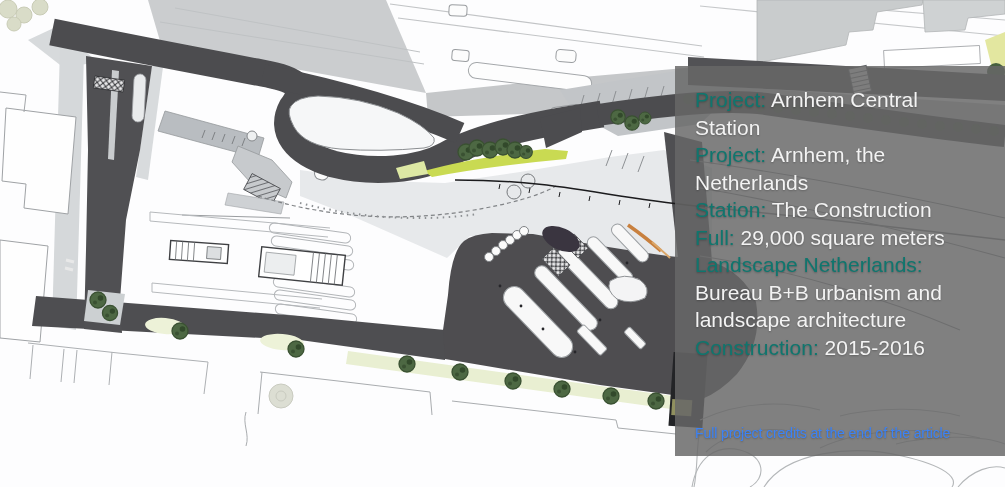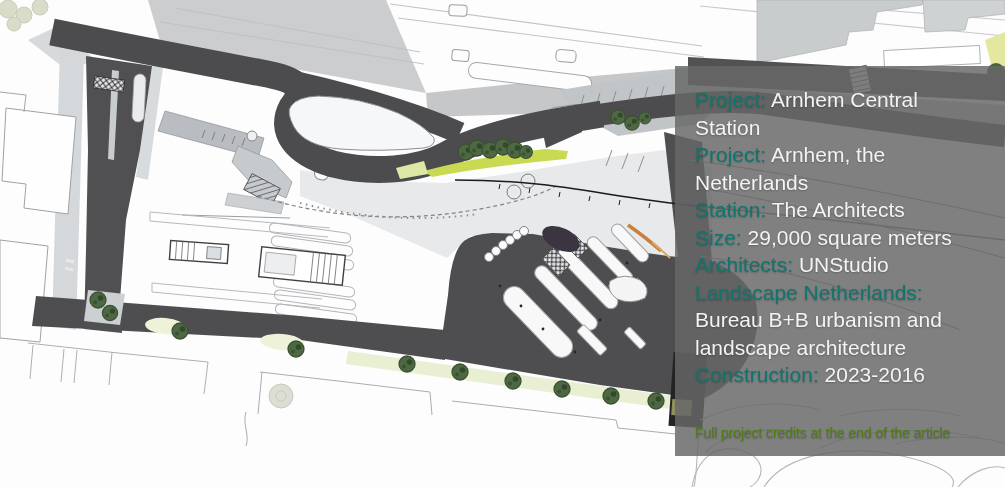--- a/index.html
+++ b/index.html
@@ -5,21 +5,21 @@
   html,body{margin:0;padding:0;background:#fff;}
   .stage{position:relative;width:1005px;height:487px;overflow:hidden;background:#fdfdfe;
          font-family:"Liberation Sans", sans-serif;}
   .plan-svg{position:absolute;left:0;top:0;width:1005px;height:487px;display:block;}
   .overlay{position:absolute;left:675px;top:66px;width:330px;height:390px;box-sizing:border-box;
            background:rgba(104,104,104,0.84);padding:20px 18px 8px 20px;
            display:flex;flex-direction:column;}
   .field{margin:0;font-size:21px;line-height:27.5px;font-weight:400;color:#f3f3f3;
          text-shadow:0 1px 2px rgba(0,0,0,0.25);}
   .field b{font-weight:400;color:#0f766e;}
-  .footnote{margin-top:auto;font-size:14px;line-height:18px;color:#4d7c0f;white-space:nowrap;
+  .footnote{margin-top:auto;font-size:14px;line-height:18px;color:#3b82f6;white-space:nowrap;
             letter-spacing:-0.1px;text-shadow:0 1px 2px rgba(0,0,0,0.25);padding-bottom:6px;}
 </style>
 </head>
 <body>
 
 <div class="stage">
 
 <svg class="plan-svg" viewBox="0 0 1005 487" xmlns="http://www.w3.org/2000/svg">
 <defs>
   <g id="tree">
@@ -259,26 +259,25 @@
 </g>
 </svg>
 
 <div class="overlay">
   <div>
 
       <p class="field"><b>Project:</b> <span>Arnhem Central Station</span></p>
 
       <p class="field"><b>Project:</b> <span>Arnhem, the Netherlands</span></p>
 
-      <p class="field"><b>Station:</b> <span>The Architects</span></p>
-
-      <p class="field"><b>Size:</b> <span>29,000 square meters</span></p>
-
-      <p class="field"><b>Architects:</b> <span>UNStudio</span></p>
+      <p class="field"><b>Station:</b> <span>The Construction</span></p>
+
+      <p class="field"><b>Full:</b> <span>29,000 square meters</span></p>
+
 
       <p class="field"><b>Landscape Netherlands:</b> <span>Bureau B+B urbanism and landscape architecture</span></p>
 
-      <p class="field"><b>Construction:</b> <span>2023-2016</span></p>
+      <p class="field"><b>Construction:</b> <span>2015-2016</span></p>
     </div>
   <div class="footnote">Full project credits at the end of the article</div>
 </div>
 
 </div>
 
 </body></html>

